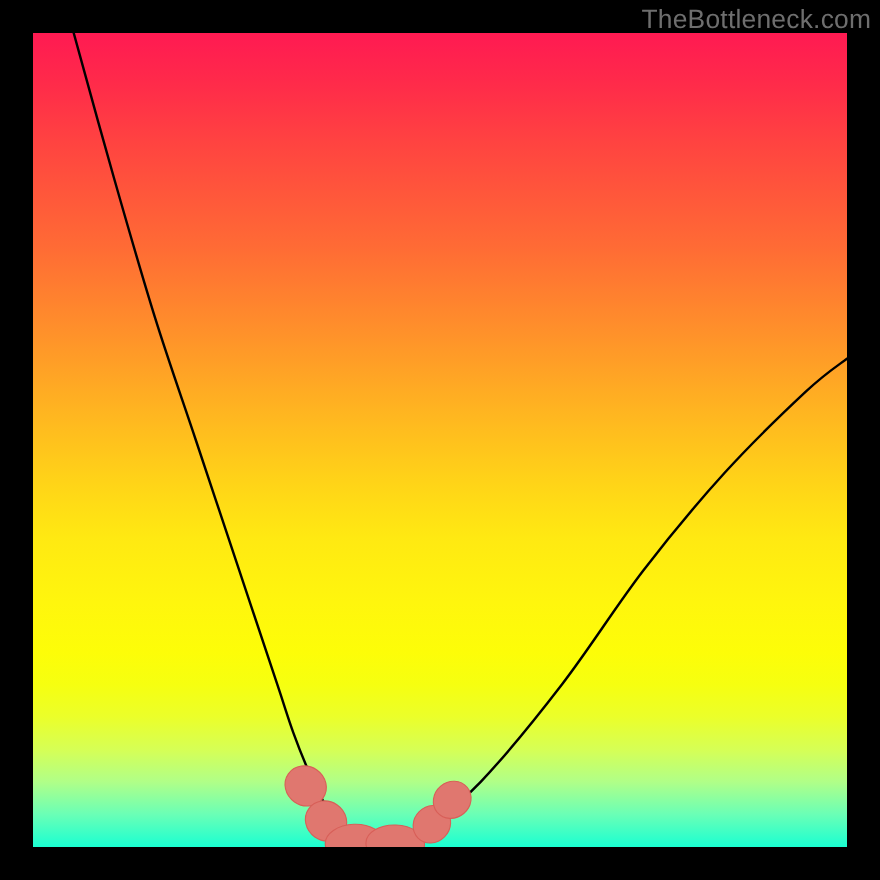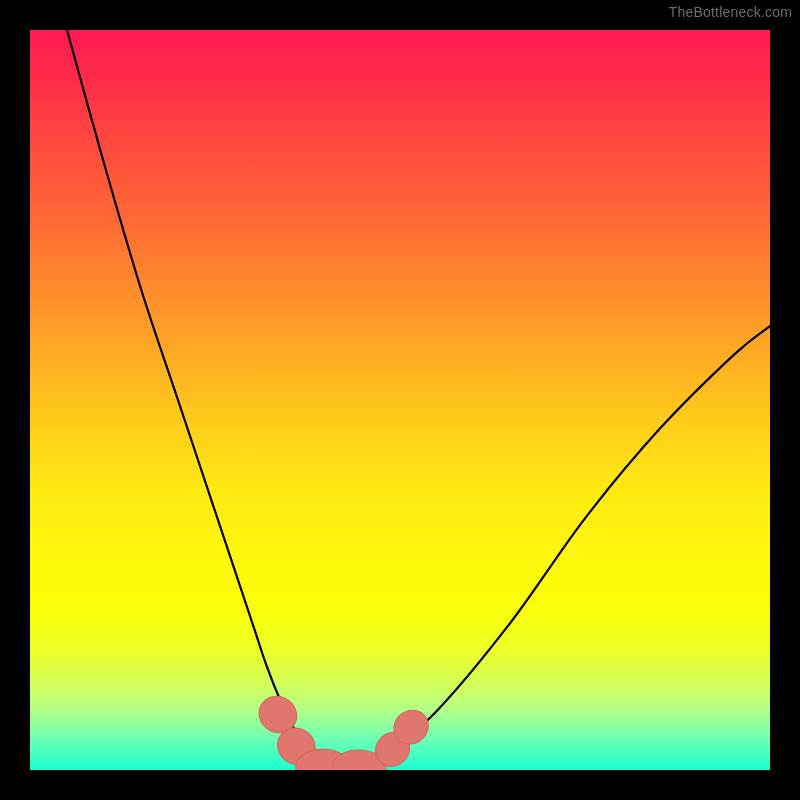--- a/index.html
+++ b/index.html
@@ -45,21 +45,21 @@
       #b0ff88 92%,
       #6affb6 96%,
       #1affd2 100%
     );
   }
   .watermark {
     position: absolute;
     top: 4px;
     right: 8px;
     color: #6e6e6e;
-    font-size: 14px;
+    font-size: 24px;
     font-weight: 500;
     letter-spacing: 0.2px;
     user-select: none;
   }
   svg.curve {
     position: absolute;
     inset: 0;
   }
 </style>
 </head>

